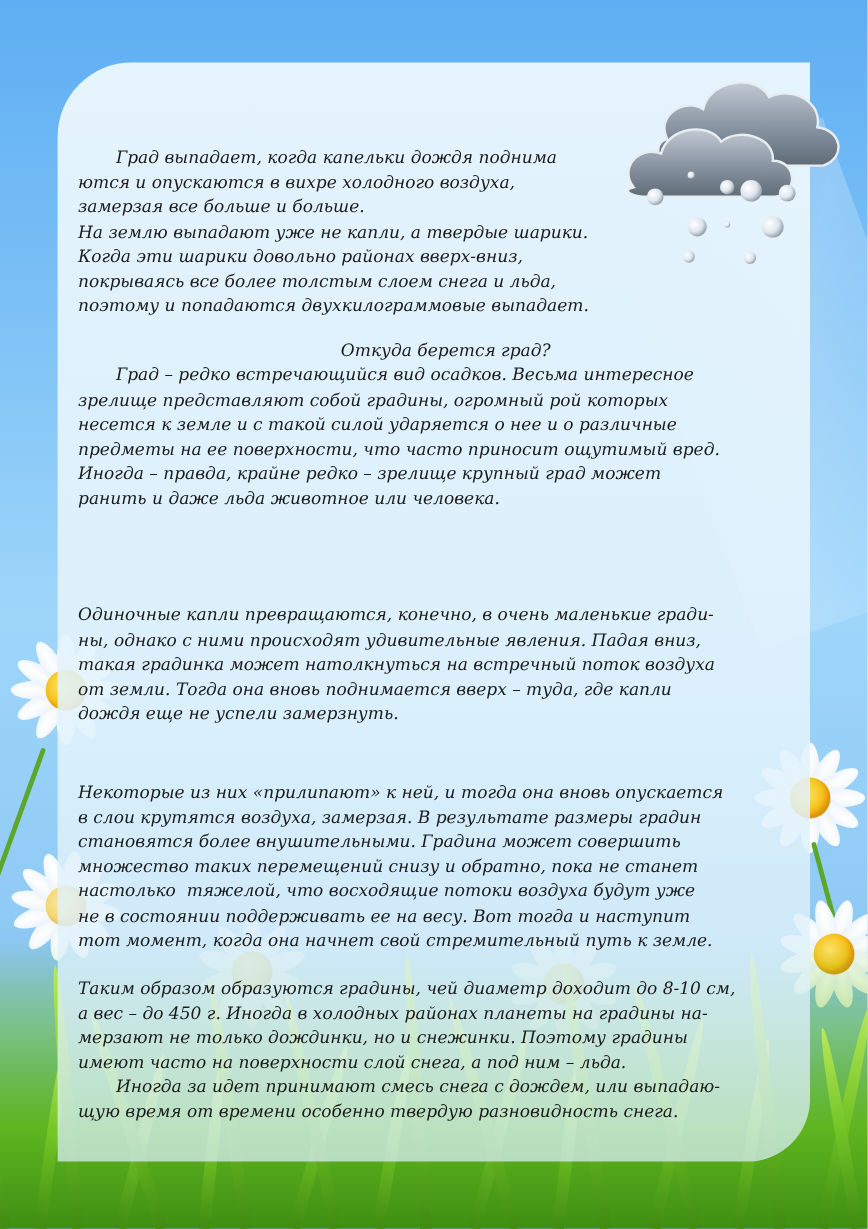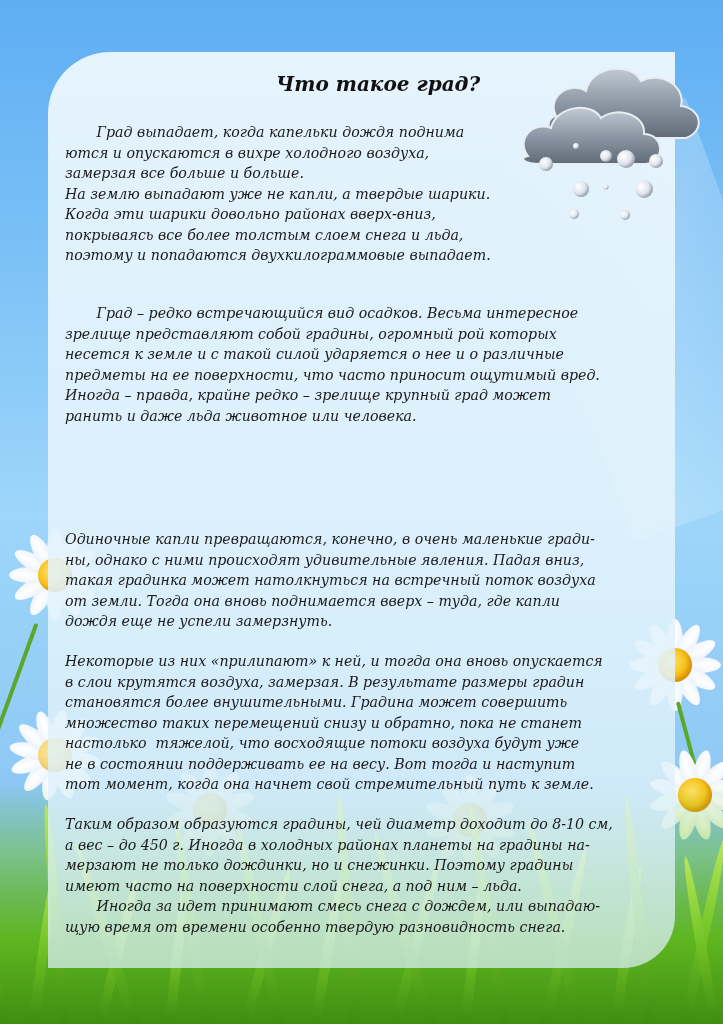--- a/index.html
+++ b/index.html
@@ -172,40 +172,40 @@
   <div class="blade" style="left:500px; height:220px; transform:rotate(-9deg)"></div>
   <div class="blade" style="left:540px; height:180px; transform:rotate(13deg)"></div>
   <div class="blade" style="left:575px; height:210px; transform:rotate(-14deg)"></div>
   <div class="blade" style="left:610px; height:160px; transform:rotate(9deg)"></div>
   <div class="blade" style="left:645px; height:230px; transform:rotate(-6deg)"></div>
   <div class="blade" style="left:680px; height:190px; transform:rotate(12deg)"></div>
   <div class="blade" style="left:710px; height:170px; transform:rotate(-10deg)"></div>
 </div>
 
 <div class="panel">
-  <div class="title">Что такое град?</div>
 
   <div class="text" style="top:70px;"><span>       Град выпадает, когда капельки дождя поднима</span>
 <span>ются и опускаются в вихре холодного воздуха,</span>
 <span>замерзая все больше и больше.</span>
 <span>На землю выпадают уже не капли, а твердые шарики.</span>
 <span>Когда эти шарики довольно районах вверх-вниз,</span>
 <span>покрываясь все более толстым слоем снега и льда,</span>
 <span>поэтому и попадаются двухкилограммовые выпадает.</span></div>
 
+  <div class="text" style="top:231px; left:236px;">Откуда берется град?</div>
 
   <div class="text" style="top:251px;"><span>       Град – редко встречающийся вид осадков. Весьма интересное</span>
 <span>зрелище представляют собой градины, огромный рой которых</span>
 <span>несется к земле и с такой силой ударяется о нее и о различные</span>
 <span>предметы на ее поверхности, что часто приносит ощутимый вред.</span>
 <span>Иногда – правда, крайне редко – зрелище крупный град может</span>
 <span>ранить и даже льда животное или человека.</span></div>
 
 
-  <div class="text" style="top:477px;"><span>Одиночные капли превращаются, конечно, в очень маленькие гради-</span>
+  <div class="text" style="top:451px;"><span>Одиночные капли превращаются, конечно, в очень маленькие гради-</span>
 <span>ны, однако с ними происходят удивительные явления. Падая вниз,</span>
 <span>такая градинка может натолкнуться на встречный поток воздуха</span>
 <span>от земли. Тогда она вновь поднимается вверх – туда, где капли</span>
 <span>дождя еще не успели замерзнуть.</span></div>
 
   <div class="text" style="top:599px;"><span>Некоторые из них «прилипают» к ней, и тогда она вновь опускается</span>
 <span>в слои крутятся воздуха, замерзая. В результате размеры градин</span>
 <span>становятся более внушительными. Градина может совершить</span>
 <span>множество таких перемещений снизу и обратно, пока не станет</span>
 <span>настолько  тяжелой, что восходящие потоки воздуха будут уже</span>

